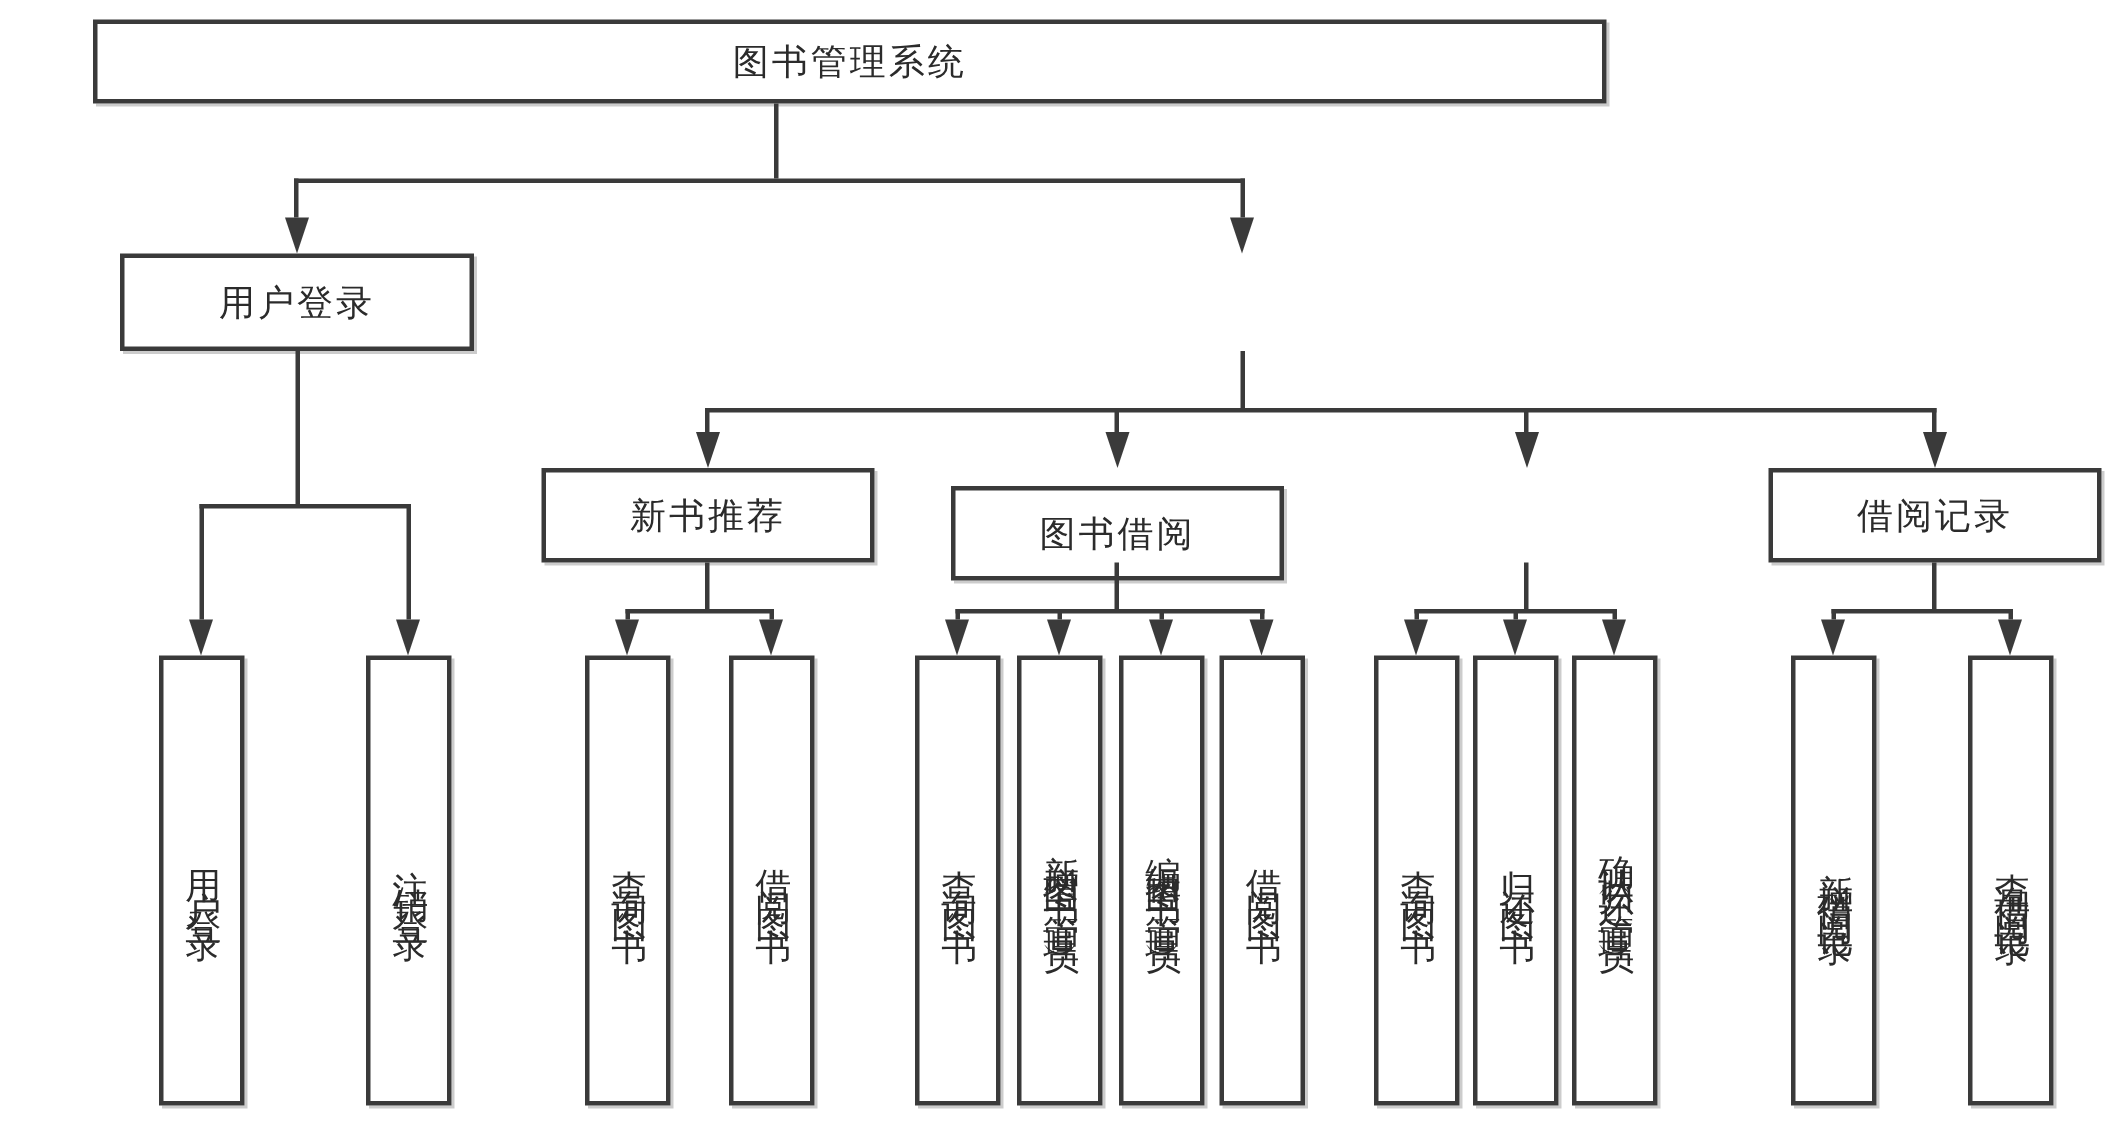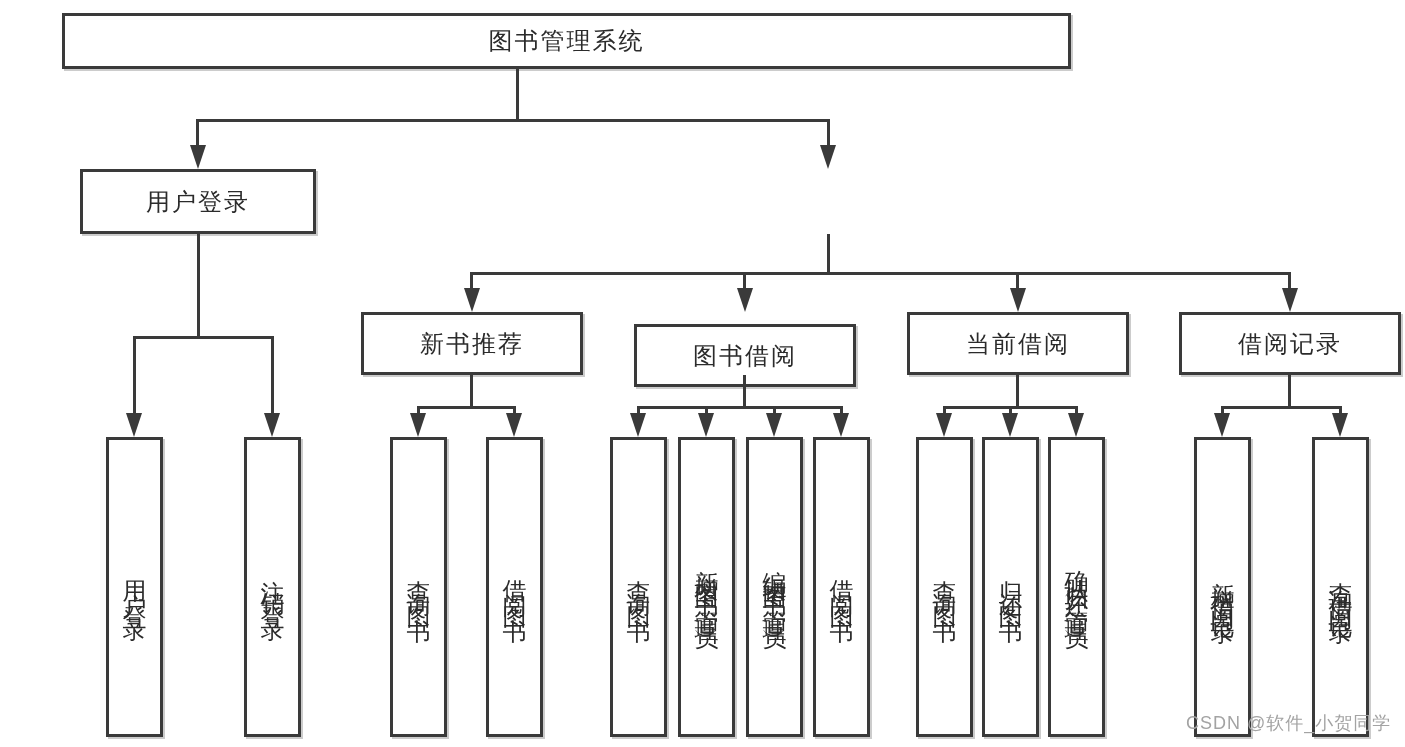--- a/index.html
+++ b/index.html
@@ -89,23 +89,20 @@
     <div class="v" style="left:1288px;top:272px;height:16px;"></div>
     <div class="ah" style="left:1282px;top:288px;"></div>
   </div>
 
   <div class="box" style="left:361px;top:312px;width:222px;height:63px;">
     <span>新书推荐</span>
   </div>
   <div class="box" style="left:634px;top:324px;width:222px;height:63px;">
     <span>图书借阅</span>
   </div>
-  <div class="box" style="left:907px;top:312px;width:222px;height:63px;">
-    <span>当前借阅</span>
-  </div>
   <div class="box" style="left:1179px;top:312px;width:222px;height:63px;">
     <span>借阅记录</span>
   </div>
 
   <div>
     <div class="v" style="left:470px;top:375px;height:31px;"></div>
     <div class="h" style="left:417px;top:406px;width:98px;"></div>
     <div class="v" style="left:417px;top:406px;height:7px;"></div>
     <div class="ah" style="left:410px;top:413px;"></div>
     <div class="v" style="left:513px;top:406px;height:7px;"></div>
@@ -182,15 +179,14 @@
     <span class="vlabel">确认归还（管理员）</span>
   </div>
 
   <div class="box" style="left:1194px;top:437px;width:57px;height:300px;">
     <span class="vlabel">新增借阅记录</span>
   </div>
   <div class="box" style="left:1312px;top:437px;width:57px;height:300px;">
     <span class="vlabel">查询借阅记录</span>
   </div>
 
-  <div class="watermark">CSDN @软件_小贺同学</div>
 
 </div>
 
 </body></html>

